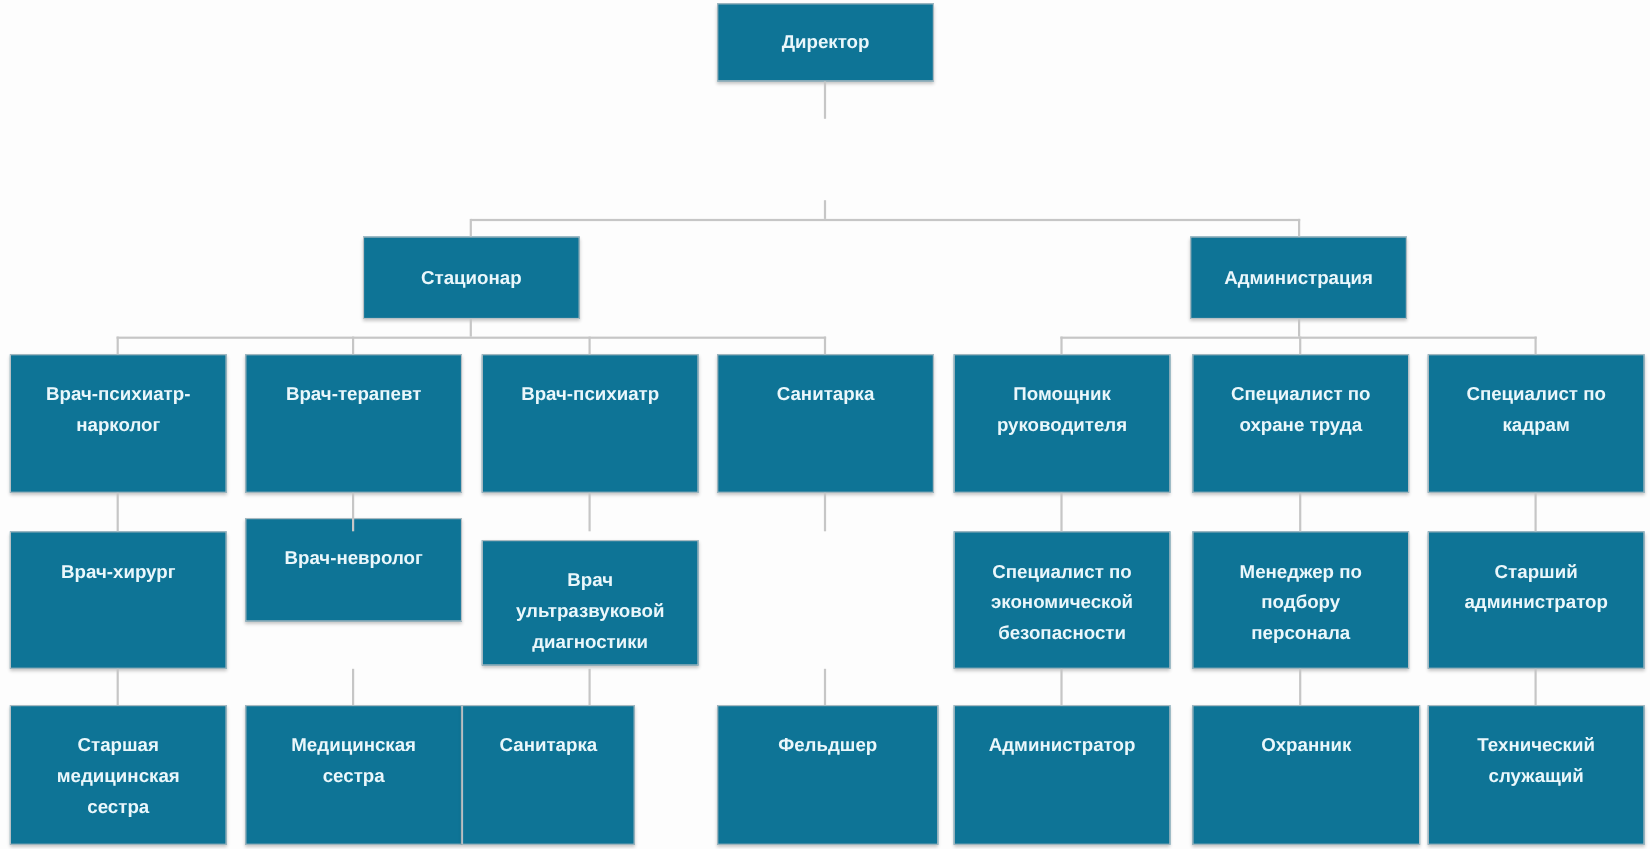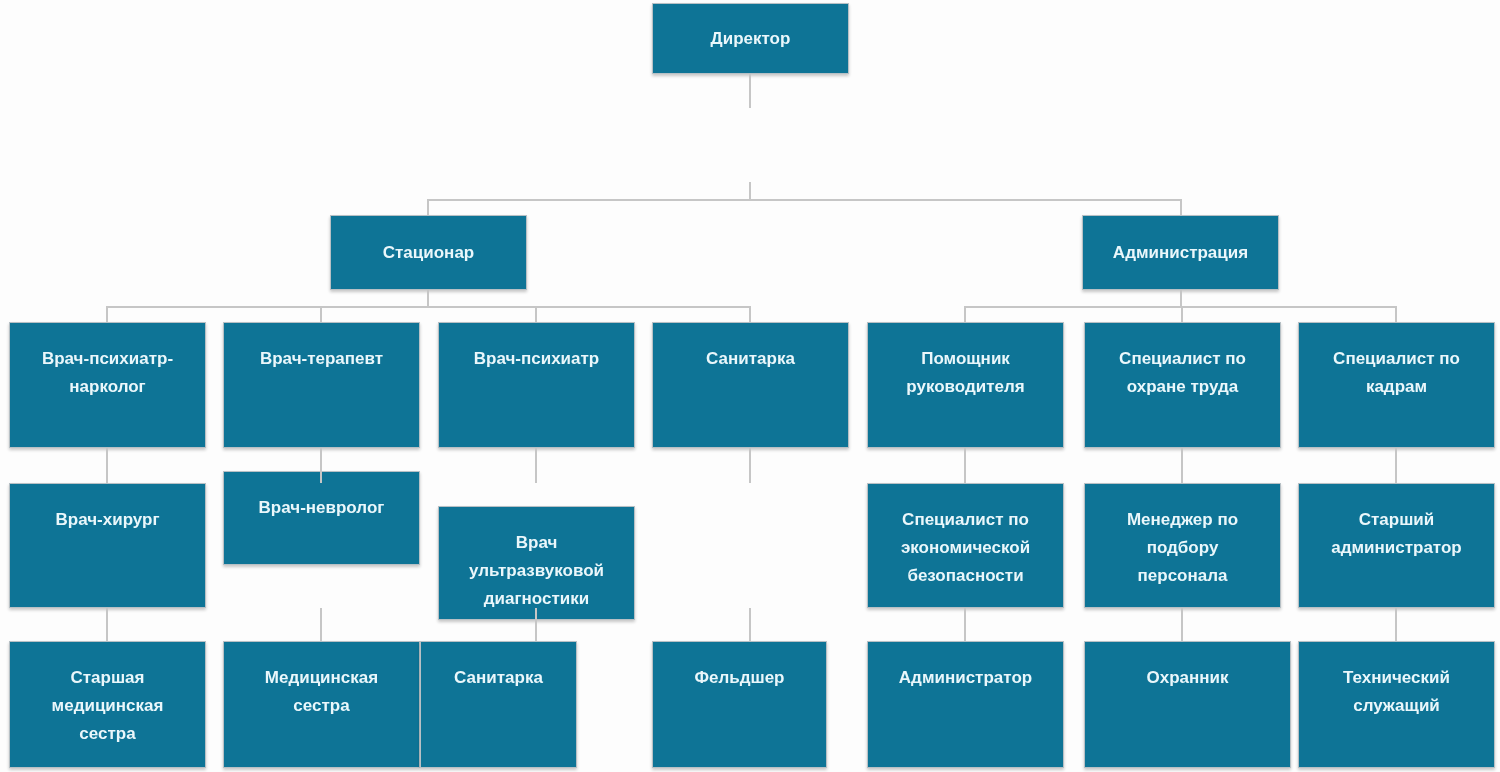--- a/index.html
+++ b/index.html
@@ -63,21 +63,21 @@
     <span class="label">Специалист по
 кадрам</span>
   </div>
 
   <div class="node node--top" style="left:9px;top:483px;width:197px;height:125px">
     <span class="label">Врач-хирург</span>
   </div>
   <div class="node node--top" style="left:223px;top:471px;width:197px;height:94px">
     <span class="label">Врач-невролог</span>
   </div>
-  <div class="node node--top" style="left:438px;top:506px;width:197px;height:114px">
+  <div class="node node--top" style="left:438px;top:491px;width:197px;height:114px">
     <span class="label">Врач
 ультразвуковой
 диагностики</span>
   </div>
   <div class="node node--top" style="left:867px;top:483px;width:197px;height:125px">
     <span class="label">Специалист по
 экономической
 безопасности</span>
   </div>
   <div class="node node--top" style="left:1084px;top:483px;width:197px;height:125px">
@@ -95,21 +95,21 @@
 медицинская
 сестра</span>
   </div>
   <div class="node node--top" style="left:223px;top:641px;width:197px;height:127px">
     <span class="label">Медицинская
 сестра</span>
   </div>
   <div class="node node--top" style="left:420px;top:641px;width:157px;height:127px">
     <span class="label">Санитарка</span>
   </div>
-  <div class="node node--top" style="left:652px;top:641px;width:175px;height:127px">
+  <div class="node node--top" style="left:652px;top:641px;width:201px;height:127px">
     <span class="label">Фельдшер</span>
   </div>
   <div class="node node--top" style="left:867px;top:641px;width:197px;height:127px">
     <span class="label">Администратор</span>
   </div>
   <div class="node node--top" style="left:1084px;top:641px;width:207px;height:127px">
     <span class="label">Охранник</span>
   </div>
   <div class="node node--top" style="left:1298px;top:641px;width:197px;height:127px">
     <span class="label">Технический

